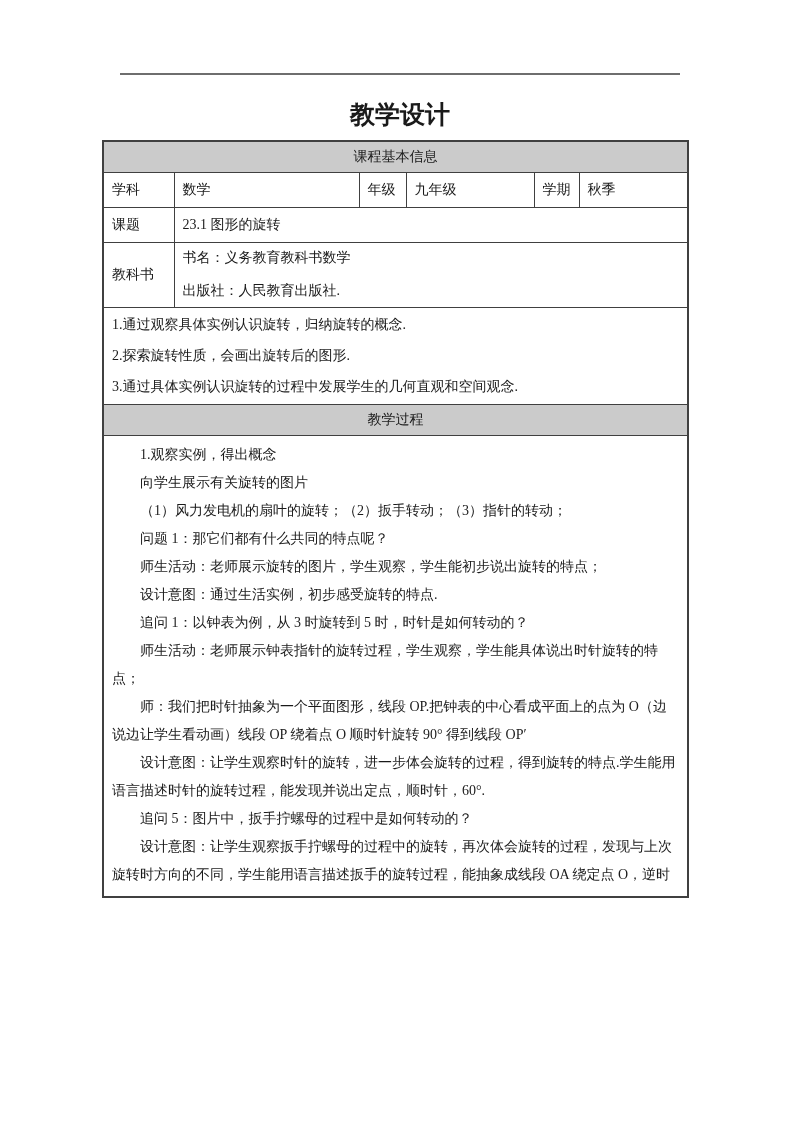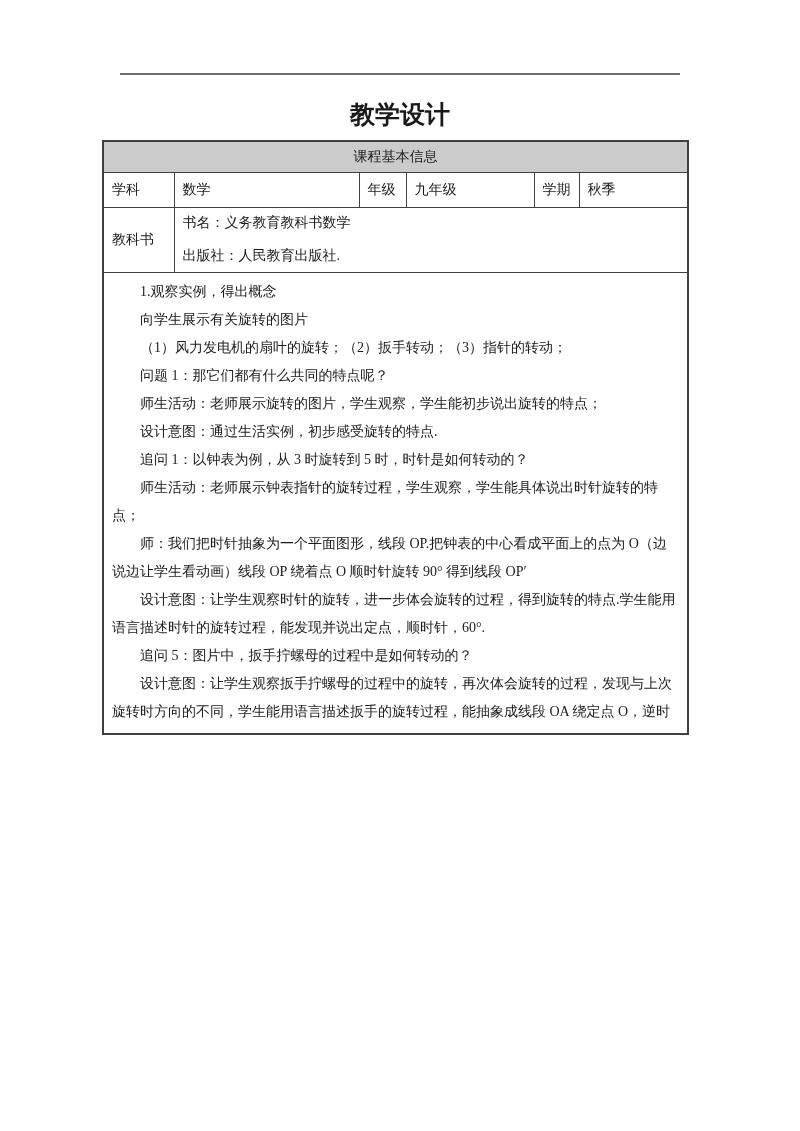--- a/index.html
+++ b/index.html
@@ -93,28 +93,44 @@
       <td class="section-hdr" colspan="6">课程基本信息</td>
     </tr>
     <tr class="info-row">
       <td>学科</td>
       <td>数学</td>
       <td>年级</td>
       <td>九年级</td>
       <td>学期</td>
       <td>秋季</td>
     </tr>
+    <tr class="info-row">
+      <td>课题</td>
+      <td colspan="5">23.1 图形的旋转</td>
+    </tr>
     <tr>
       <td style="height:64px">教科书</td>
       <td colspan="5" class="vtop">
         <div class="cell-clip textbook-clip">
           <p>书名：义务教育教科书数学</p>
           <p>出版社：人民教育出版社.</p>
         </div>
       </td>
+    </tr>
+    <tr>
+      <td colspan="6" class="vtop" style="height:96px">
+        <div class="cell-clip objectives-clip">
+          <p>1.通过观察具体实例认识旋转，归纳旋转的概念.</p>
+          <p>2.探索旋转性质，会画出旋转后的图形.</p>
+          <p>3.通过具体实例认识旋转的过程中发展学生的几何直观和空间观念.</p>
+        </div>
+      </td>
+    </tr>
+    <tr>
+      <td class="section-hdr" colspan="6">教学过程</td>
     </tr>
     <tr>
       <td colspan="6" class="vtop" style="height:460px">
         <div class="cell-clip process-clip">
           <p>1.观察实例，得出概念</p>
           <p>向学生展示有关旋转的图片</p>
           <p>（1）风力发电机的扇叶的旋转；（2）扳手转动；（3）指针的转动；</p>
           <p>问题 1：那它们都有什么共同的特点呢？</p>
           <p>师生活动：老师展示旋转的图片，学生观察，学生能初步说出旋转的特点；</p>
           <p>设计意图：通过生活实例，初步感受旋转的特点.</p>

